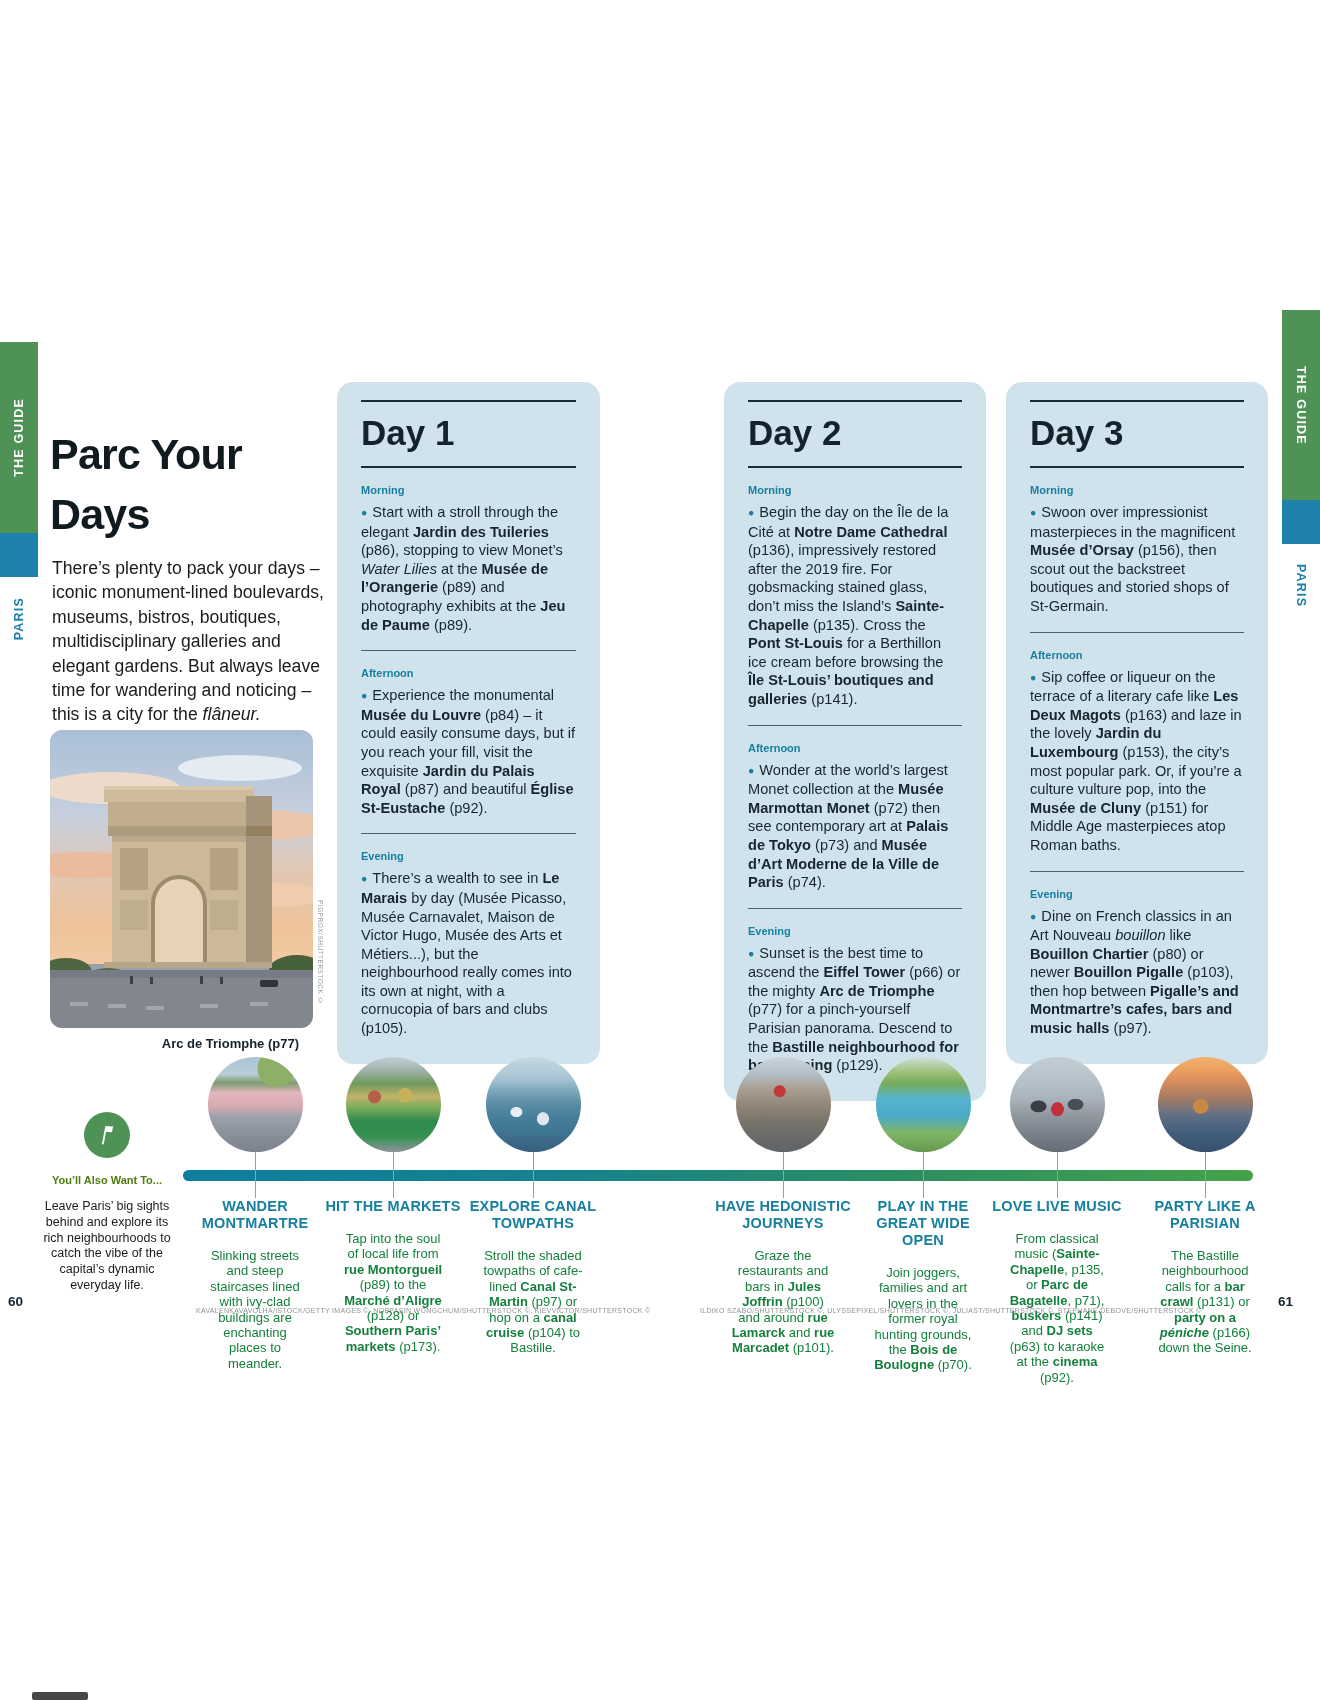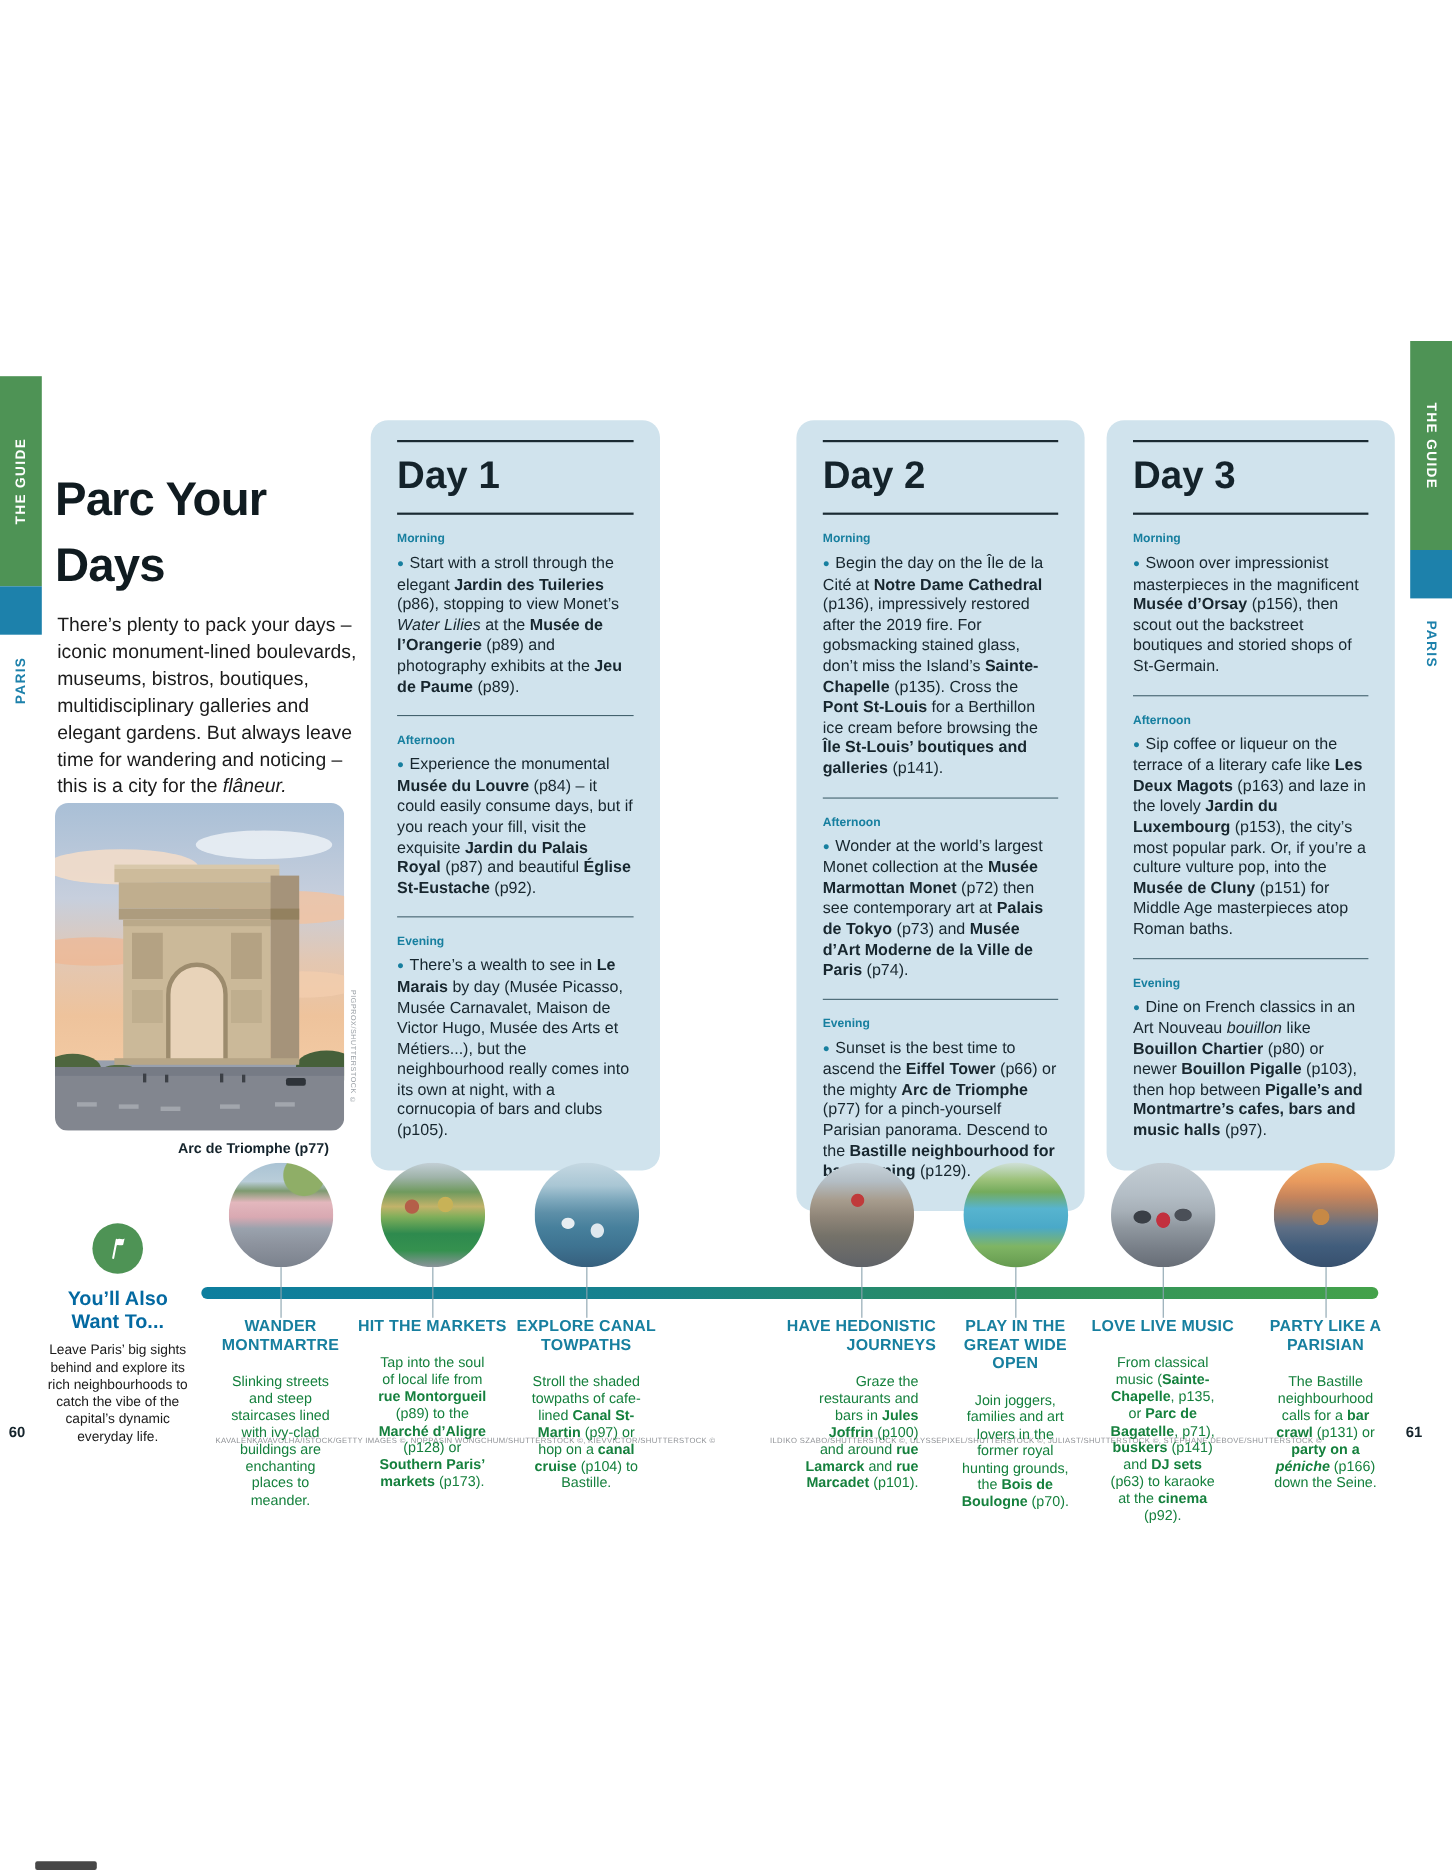--- a/index.html
+++ b/index.html
@@ -32,21 +32,21 @@
   .trule{border-top:2px solid #1b2b33;}
   .day-card h2{font-size:35px;font-weight:bold;color:#14232b;margin:11px 0 13px;}
   .day-card h3{font-size:11px;font-weight:bold;color:var(--teal);margin:16px 0 7px;}
   .day-card p{font-size:14.6px;line-height:18.6px;margin:0;color:#17262e;}
   .sep{border-top:1px solid #43626e;margin-top:16px;}
   .bullet{color:var(--teal);font-size:10.5px;margin-right:5px;position:relative;top:-1px;}
   
   .also{position:absolute;left:40px;top:1112px;width:134px;text-align:center;}
   .flag-circle{width:46px;height:46px;border-radius:50%;background:var(--green);margin:0 auto;
     display:flex;align-items:center;justify-content:center;}
-  .also h4{font-size:18px;line-height:21px;font-weight:bold;color:#0369a1;margin:12px 0 8px;}
+  .also h4{font-size:11px;line-height:21px;font-weight:bold;color:#4d7c0f;margin:12px 0 8px;}
   .also p{font-size:12.5px;line-height:15.8px;margin:0;color:#1b1b1b;}
   
   .tl-bar{position:absolute;left:183px;top:1170px;width:1070px;height:11px;border-radius:6px;z-index:1;
     background:linear-gradient(90deg,var(--bar_teal) 0%,#16818e 35%,#2a8d62 65%,var(--bar_green) 100%);}
   .tl-item{position:absolute;top:1057px;width:136px;text-align:center;z-index:2;}
   .tl-photo{width:95px;height:95px;border-radius:50%;margin:0 auto;}
   .tl-tick{position:absolute;left:50%;top:95px;height:46px;border-left:1.5px solid #8aa3ae;z-index:2;}
   .tl-item h5{font-size:14.5px;line-height:17px;font-weight:bold;color:var(--teal);
     margin:46px 0 6px;letter-spacing:.2px;}
   .tl-item p{font-size:13px;line-height:15.4px;margin:16px;color:#15803d;}
@@ -243,21 +243,21 @@
     <div class="tl-tick"></div>
     <h5>HIT THE MARKETS</h5>
     <p><span>Tap into the soul of local life from </span><b>rue Montorgueil</b><span> (p89) to the </span><b>Marché d’Aligre</b><span> (p128) or </span><b>Southern Paris’ markets</b><span> (p173).</span></p>
   </div>
   <div class="tl-item" style="left:465px;">
     <div class="tl-photo ph-canal"></div>
     <div class="tl-tick"></div>
     <h5>EXPLORE CANAL TOWPATHS</h5>
     <p><span>Stroll the shaded towpaths of cafe-lined </span><b>Canal St-Martin</b><span> (p97) or hop on a </span><b>canal cruise</b><span> (p104) to Bastille.</span></p>
   </div>
-  <div class="tl-item" style="left:715px;text-align:right;">
+  <div class="tl-item" style="left:715px;">
     <div class="tl-photo ph-street"></div>
     <div class="tl-tick"></div>
     <h5>HAVE HEDONISTIC JOURNEYS</h5>
     <p><span>Graze the restaurants and bars in </span><b>Jules Joffrin</b><span> (p100) and around </span><b>rue Lamarck</b><span> and </span><b>rue Marcadet</b><span> (p101).</span></p>
   </div>
   <div class="tl-item" style="left:855px;">
     <div class="tl-photo ph-park"></div>
     <div class="tl-tick"></div>
     <h5>PLAY IN THE GREAT WIDE OPEN</h5>
     <p><span>Join joggers, families and art lovers in the former royal hunting grounds, the </span><b>Bois de Boulogne</b><span> (p70).</span></p>

